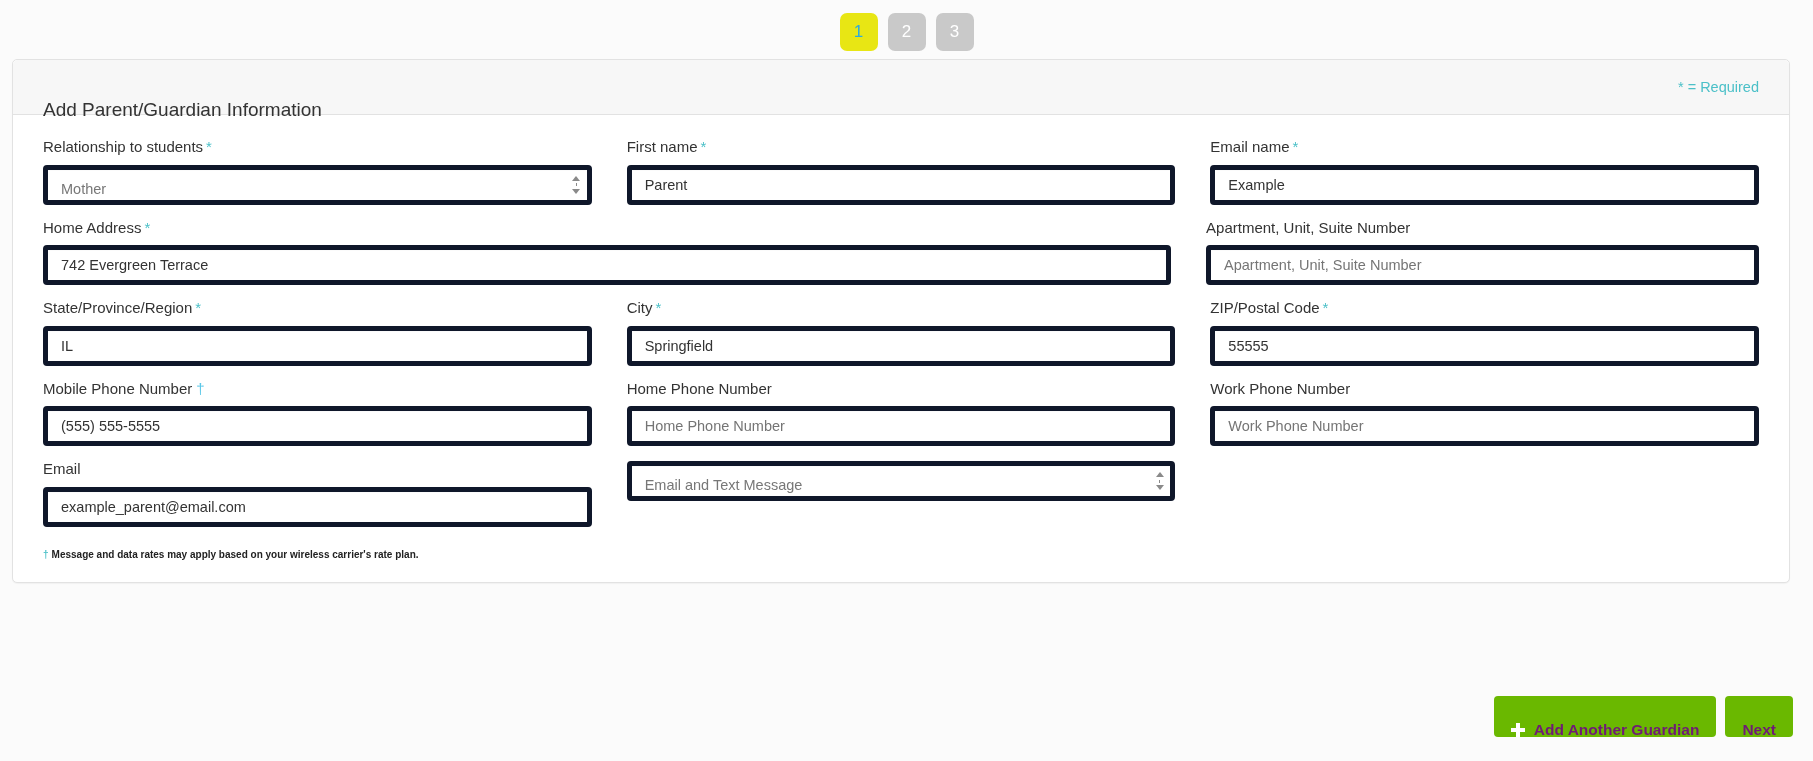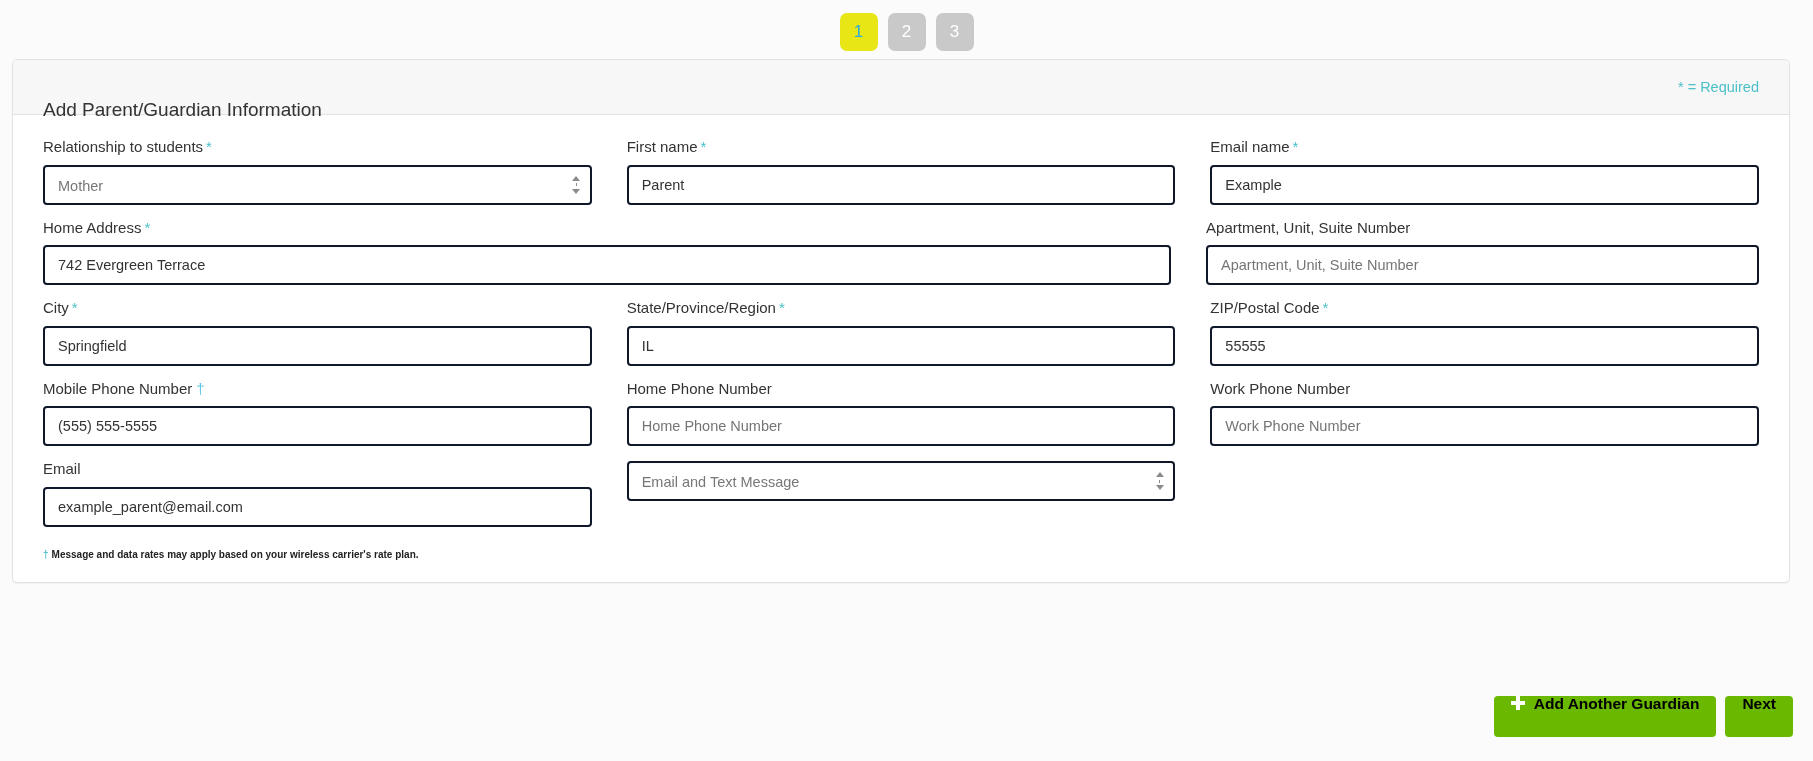--- a/index.html
+++ b/index.html
@@ -94,21 +94,21 @@
   .dagger {
     color: #5bc8e8;
     font-size: 15px;
     margin-left: 4px;
   }
 
   .control {
     display: block;
     width: 100%;
     height: 40px;
-    border: 2px solid #0f172a;
+    border: 5px solid #0f172a;
     border-radius: 4px;
     background: #ffffff;
     padding: 0 13px;
     font-size: 14.5px;
     font-family: "Liberation Sans", sans-serif;
     color: #333333;
     outline: none;
     box-shadow: inset 0 1px 1px rgba(0,0,0,0.02);
   }
   .control.placeholder { color: #b3b3b3; }
@@ -152,28 +152,28 @@
     position: absolute;
     right: 20px;
     top: 696px;
     display: flex;
     gap: 9px;
   }
   .btn {
     background: #6ab800;
     border: none;
     border-radius: 4px;
-    color: #000000;
+    color: #701a75;
     font-size: 15.5px;
     font-weight: bold;
     font-family: "Liberation Sans", sans-serif;
     height: 41px;
     padding: 0 17px;
     display: inline-flex;
-    align-items: flex-start;
+    align-items: flex-end;
     gap: 9px;
     cursor: pointer;
     line-height: 1;
   }
   .btn .plus-icon {
     position: relative;
     display: inline-block;
     width: 14px; height: 14px;
   }
   .btn .plus-icon::before,
@@ -248,29 +248,29 @@
         <label class="field-label">
           <span>Apartment, Unit, Suite Number</span>
         </label>
         <input class="control placeholder" type="text" placeholder="Apartment, Unit, Suite Number" style="">
       </div>
     </div>
 
     <div class="row">
       <div class="col">
         <label class="field-label">
+          <span>State/Province/Region</span><span class="req-star">*</span>
+        </label>
+        <input class="control" type="text" value="IL" style="">
+      </div>
+      <div class="col">
+        <label class="field-label">
           <span>City</span><span class="req-star">*</span>
         </label>
         <input class="control" type="text" value="Springfield" style="">
-      </div>
-      <div class="col">
-        <label class="field-label">
-          <span>State/Province/Region</span><span class="req-star">*</span>
-        </label>
-        <input class="control" type="text" value="IL" style="">
       </div>
       <div class="col">
         <label class="field-label">
           <span>ZIP/Postal Code</span><span class="req-star">*</span>
         </label>
         <input class="control" type="text" value="55555" style="">
       </div>
     </div>
 
     <div class="row">

